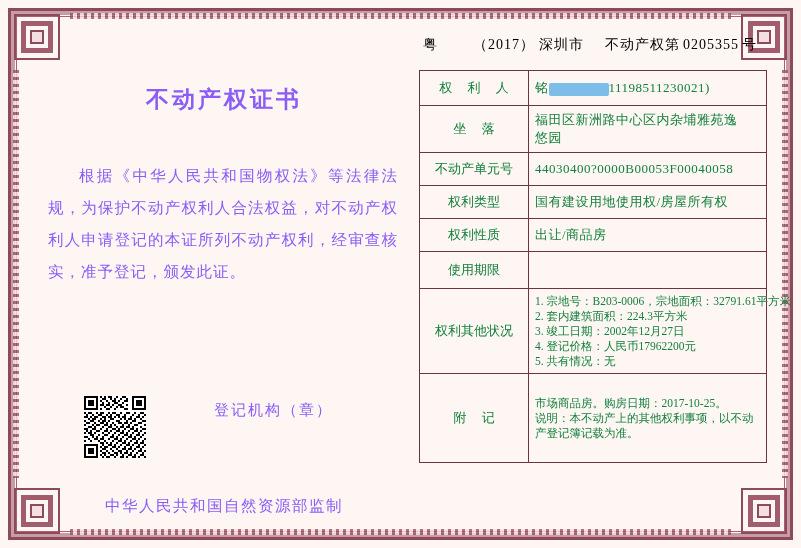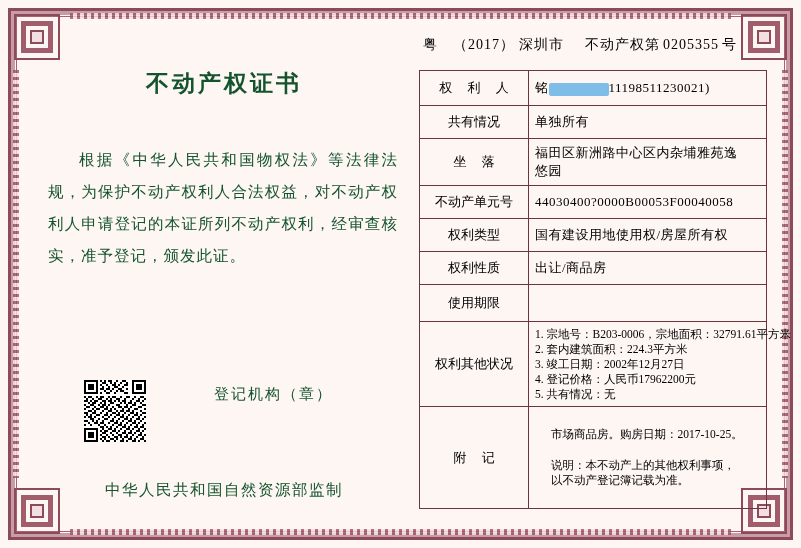--- a/index.html
+++ b/index.html
@@ -90,24 +90,24 @@
     left: 34px;
     top: 30px;
     right: 34px;
     bottom: 30px;
   }
 
   
   .left-pane {
     position: absolute;
     left: 10px;
-    top: 10px;
+    top: 26px;
     width: 360px;
     height: 470px;
-    color: #14532d;
+    color: #8b5cf6;
   }
   .doc-title {
     text-align: center;
     font-size: 23px;
     letter-spacing: 3px;
     font-weight: bold;
     margin-top: 28px;
     font-family: "Liberation Serif", "DejaVu Serif", serif;
   }
   .doc-body {
@@ -162,39 +162,39 @@
     display: flex;
     align-items: baseline;
     font-size: 14px;
     letter-spacing: 1px;
     padding: 0 2px 0 4px;
     height: 34px;
     white-space: nowrap;
   }
   .head-line span { display: inline-block; }
   .hl-prov { width: 26px; }
-  .hl-year { width: 70px; text-align: center; }
+  .hl-year { width: 70px; text-align: center; margin-left: 20px; }
   .hl-city { width: 66px; }
   .hl-label { }
   .hl-num {
     text-decoration: none;
     padding: 0 3px;
   }
   table.info {
     border-collapse: collapse;
     width: 348px;
     table-layout: fixed;
     background: transparent;
   }
   table.info td {
     border: 1px solid #6d3440;
     font-size: 13px;
     padding: 4px 6px;
     vertical-align: middle;
-    color: #000000;
+    color: #15803d;
     line-height: 18px;
   }
   td.key {
     width: 96px;
     text-align: center;
     letter-spacing: 6px;
     text-indent: 6px;
     font-size: 13.5px;
     white-space: nowrap;
   }
@@ -226,21 +226,21 @@
     display: inline-block;
     background: #74b7e8;
     border-radius: 2px;
     height: 13px;
     vertical-align: middle;
     opacity: .92;
   }
   .redact.w1 { width: 60px; }
   .other-list { margin: 0; padding: 0; list-style: none; }
   .other-list li { white-space: nowrap; }
-  .note-text p { margin: 16px; }
+  .note-text p { margin: 0; }
 </style>
 </head>
 <body>
 
 <div class="cert">
 
   <div class="border-outer"></div>
   <div class="border-band"></div>
   <div class="border-inner"></div>
 
@@ -552,24 +552,20 @@
       </div>
 
       <table class="info">
         <tbody>
           <tr class="r-owner">
             <td class="key">权 利 人</td>
             <td class="val">
               <span>铭</span><span class="redact w1"></span><span>11198511230021)</span>
             </td>
           </tr>
-          <tr class="r-share">
-            <td class="key tight">共有情况</td>
-            <td class="val">单独所有</td>
-          </tr>
           <tr class="r-loc">
             <td class="key">坐 落</td>
             <td class="val">
               <div><span>福田区新洲路中心区内杂埔雅苑逸</span></div>
               <div><span>悠园</span></div>
             </td>
           </tr>
           <tr class="r-unit">
             <td class="key tight">不动产单元号</td>
             <td class="val">44030400?0000B00053F00040058</td>

